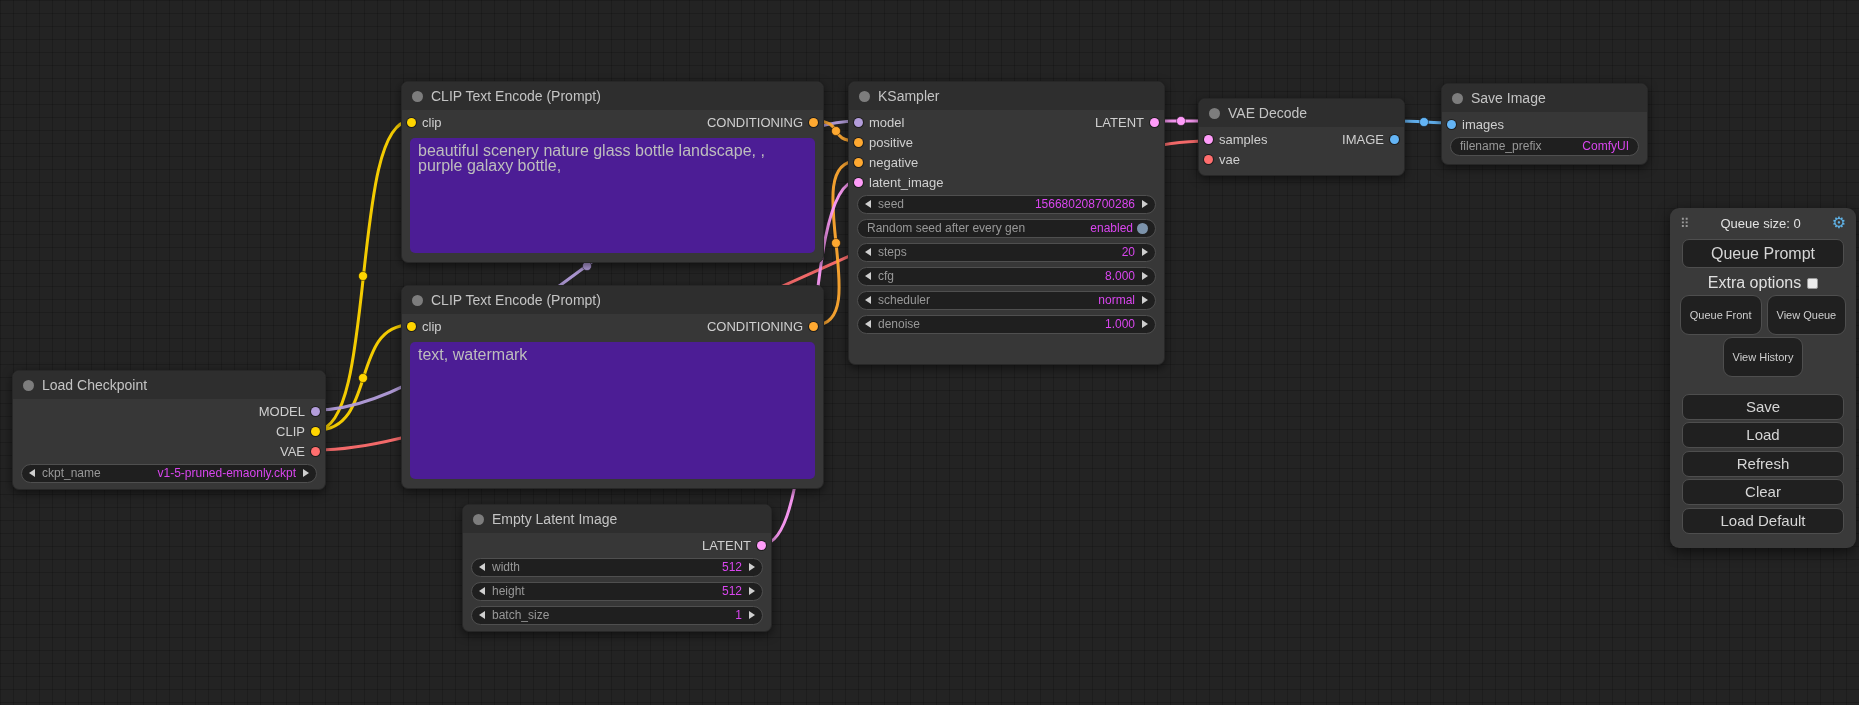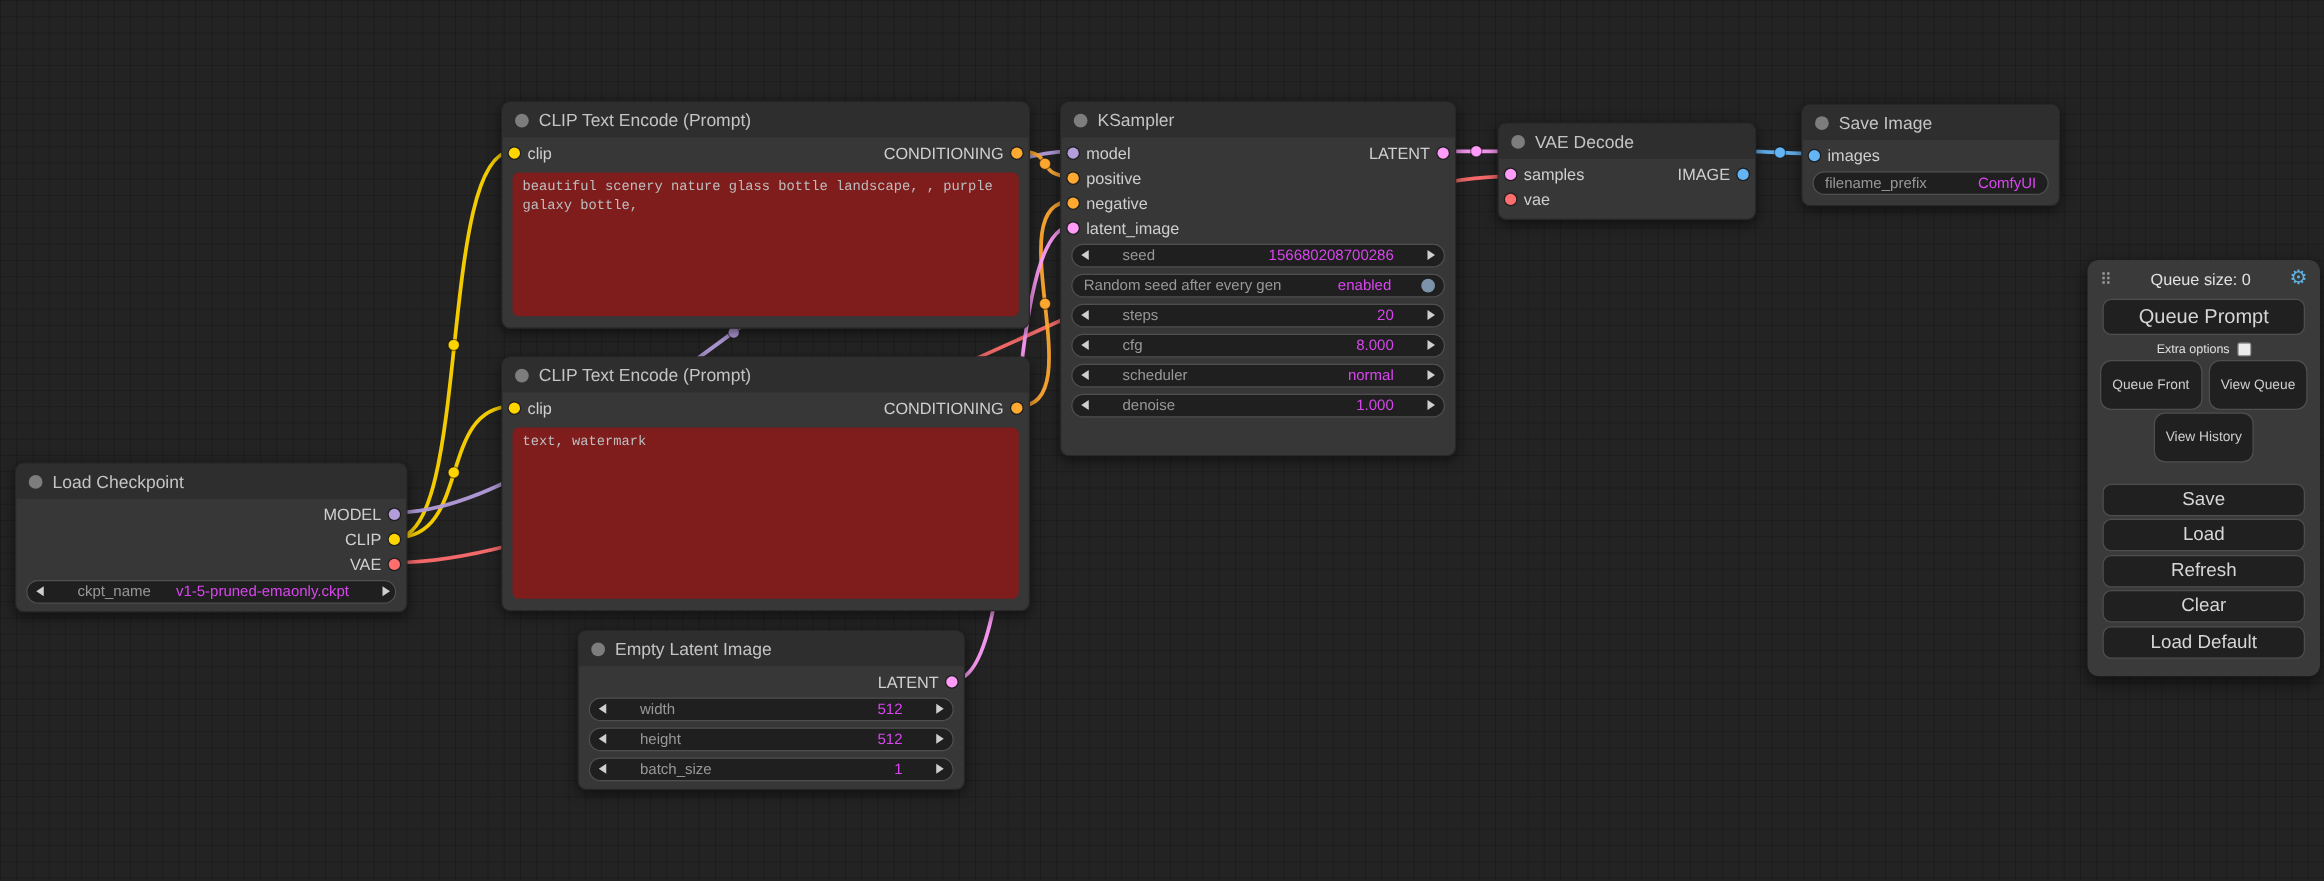--- a/index.html
+++ b/index.html
@@ -35,29 +35,29 @@
   .title-text{color:#c4c4c4;font-size:14px;white-space:nowrap}
   .node-body{flex:1;display:flex;flex-direction:column;padding:2px 0 6px;min-height:0}
   .row{display:flex;align-items:center;height:20px;flex:none;padding:0 5px}
   .row.out{justify-content:flex-end}
   .row.both{justify-content:space-between}
   .slot{display:flex;align-items:center;gap:6px}
   .slot-label{font-size:13px;color:#cfcfcf;white-space:nowrap}
   .dot{width:9px;height:9px;border-radius:50%;flex:none;box-shadow:0 0 0 1px rgba(0,0,0,.45);cursor:crosshair}
 
   .prompt-text{
-    flex:1;margin:6px 8px 3px;background:#7f1d1d;border-radius:5px;
-    padding:5px 8px;font-family:Liberation Mono, monospace;font-size:11px;
+    flex:1;margin:6px 8px 3px;background:#4c1d95;border-radius:5px;
+    padding:5px 8px;font-family:Liberation Sans, sans-serif;font-size:16px;
     line-height:15px;color:#bdbdbd;white-space:pre-wrap;overflow:hidden;cursor:text;
   }
 
   .widget{
     display:flex;align-items:center;height:19px;flex:none;
     background:#1f1f1f;border:1px solid #4f4f4f;border-radius:10px;
-    margin:2.5px 8px;padding:0 7px;font-size:12px;cursor:pointer;gap:20px;
+    margin:2.5px 8px;padding:0 7px;font-size:12px;cursor:pointer;
   }
   .w-name{color:#989898;margin-left:7px;white-space:nowrap}
   .w-val{color:#d946ef;margin-left:auto;margin-right:7px;white-space:nowrap}
   .widget.no-arrows .w-name{margin-left:2px}
   .widget.no-arrows .w-val{margin-right:2px}
   .arr{width:0;height:0;border-top:4px solid transparent;border-bottom:4px solid transparent;flex:none;cursor:pointer}
   .arr-l{border-right:6px solid #cfcfcf}
   .arr-r{border-left:6px solid #cfcfcf}
   .toggle-knob{width:11px;height:11px;border-radius:50%;background:#7c93ab;flex:none;margin-left:2px}
 
@@ -69,21 +69,21 @@
   }
   .menu-header{display:flex;align-items:flex-end;padding:7px 10px 4px}
   .drag-handle{color:#9a9a9a;font-size:13px;cursor:grab}
   .drag-handle::before{content:"⠿"}
   .queue-size{flex:1;text-align:center;font-size:13px;color:#e2e2e2}
   .gear{color:#5fb2e6;font-size:16px;cursor:pointer;line-height:1}
   .gear::before{content:"⚙"}
   .btn{display:block;background:#202020;border:1px solid #4e4e4e;border-radius:7px;color:#d6d6d6;text-align:center;cursor:pointer}
   .btn-queue{margin:4px 12px 6px;height:29px;line-height:27px;font-size:16px}
   .btn-large{margin:2.5px 12px;height:26px;line-height:24px;font-size:15px}
-  .extra-row{display:flex;align-items:center;justify-content:center;gap:6px;margin:4px 0 3px;color:#e0e0e0;font-size:10px}
+  .extra-row{display:flex;align-items:center;justify-content:center;gap:6px;margin:4px 0 3px;color:#e0e0e0;font-size:16px}
   .checkbox{width:11px;height:11px;background:#ececec;border:1px solid #9a9a9a;border-radius:2px;cursor:pointer}
   .small-row{display:flex;justify-content:center;gap:5px;margin:2px 0}
   .btn-small{display:inline-block;padding:13px 9px;font-size:11px;border-radius:9px;background:#202020;border:1px solid #4e4e4e;color:#cfcfcf;cursor:pointer}
   .menu-gap{height:12px}
 </style>
 </head>
 <body>
 
 <svg id="wires" width="1859" height="705" viewBox="0 0 1859 705">
   <path d="M317,430 C377,430 350,121 410,121" stroke="#FFD500"></path>

